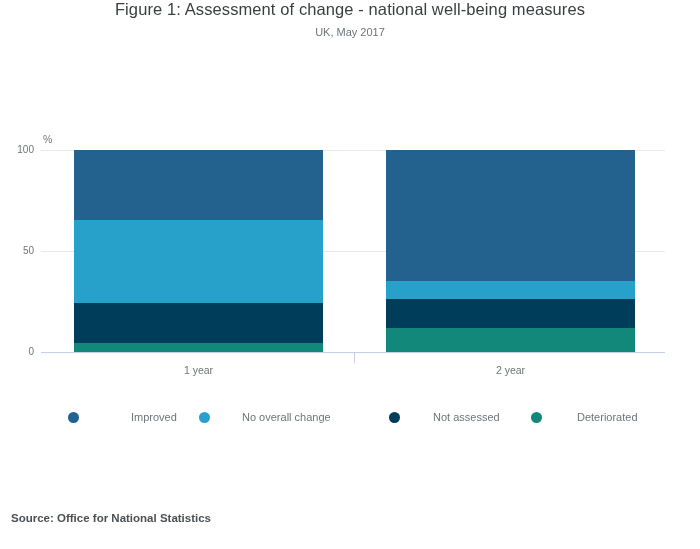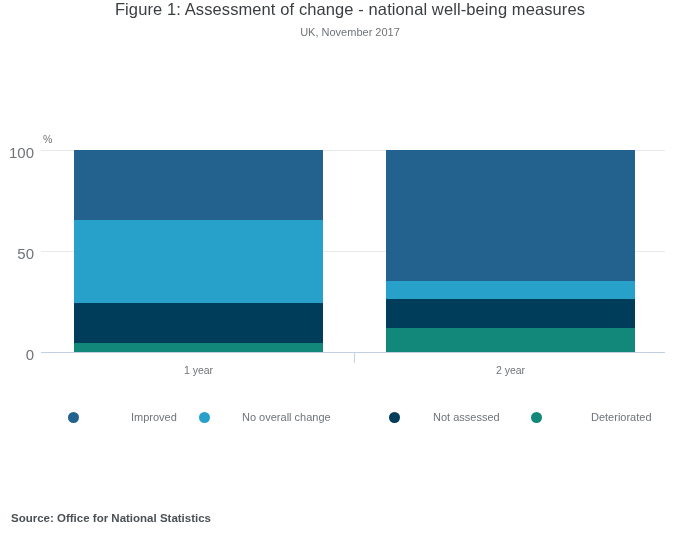--- a/index.html
+++ b/index.html
@@ -35,21 +35,21 @@
     left: 0;
     top: 130px;
     width: 700px;
     height: 250px;
   }
   
   .ytick {
     position: absolute;
     width: 34px;
     text-align: right;
-    font-size: 15px;
+    font-size: 10px;
     color: #6f7478;
     left: 0;
   }
   #unit-label {
     position: absolute;
     left: 43px;
     top: 3px;
     font-size: 10.5px;
     color: #6f7478;
   }
@@ -126,37 +126,37 @@
     color: #6f7478;
     white-space: nowrap;
   }
   #legend-item-0 { left: 8px; }
   #legend-item-0 .legend-label { margin-left: 52px; }
   #legend-item-1 { left: 139px; }
   #legend-item-1 .legend-label { margin-left: 32px; }
   #legend-item-2 { left: 329px; }
   #legend-item-2 .legend-label { margin-left: 33px; }
   #legend-item-3 { left: 471px; }
-  #legend-item-3 .legend-label { margin-left: 49px; }
+  #legend-item-3 .legend-label { margin-left: 35px; }
 
   
   #source-note {
     position: absolute;
     left: 11px;
     top: 512px;
     font-size: 11.5px;
     font-weight: bold;
     color: #4b5054;
   }
 </style>
 </head>
 <body>
 
 <div id="chart-title">Figure 1: Assessment of change - national well-being measures</div>
-<div id="chart-subtitle">UK, November 2017</div>
+<div id="chart-subtitle">UK, May 2017</div>
 
 <div id="plot-wrap">
 
   <div id="unit-label">%</div>
 
   <div class="gridline" style="top:20px"></div>
   <div class="gridline" style="top:121px"></div>
 
   <div class="ytick" style="top:14px">100</div>
   <div class="ytick" style="top:115px">50</div>

